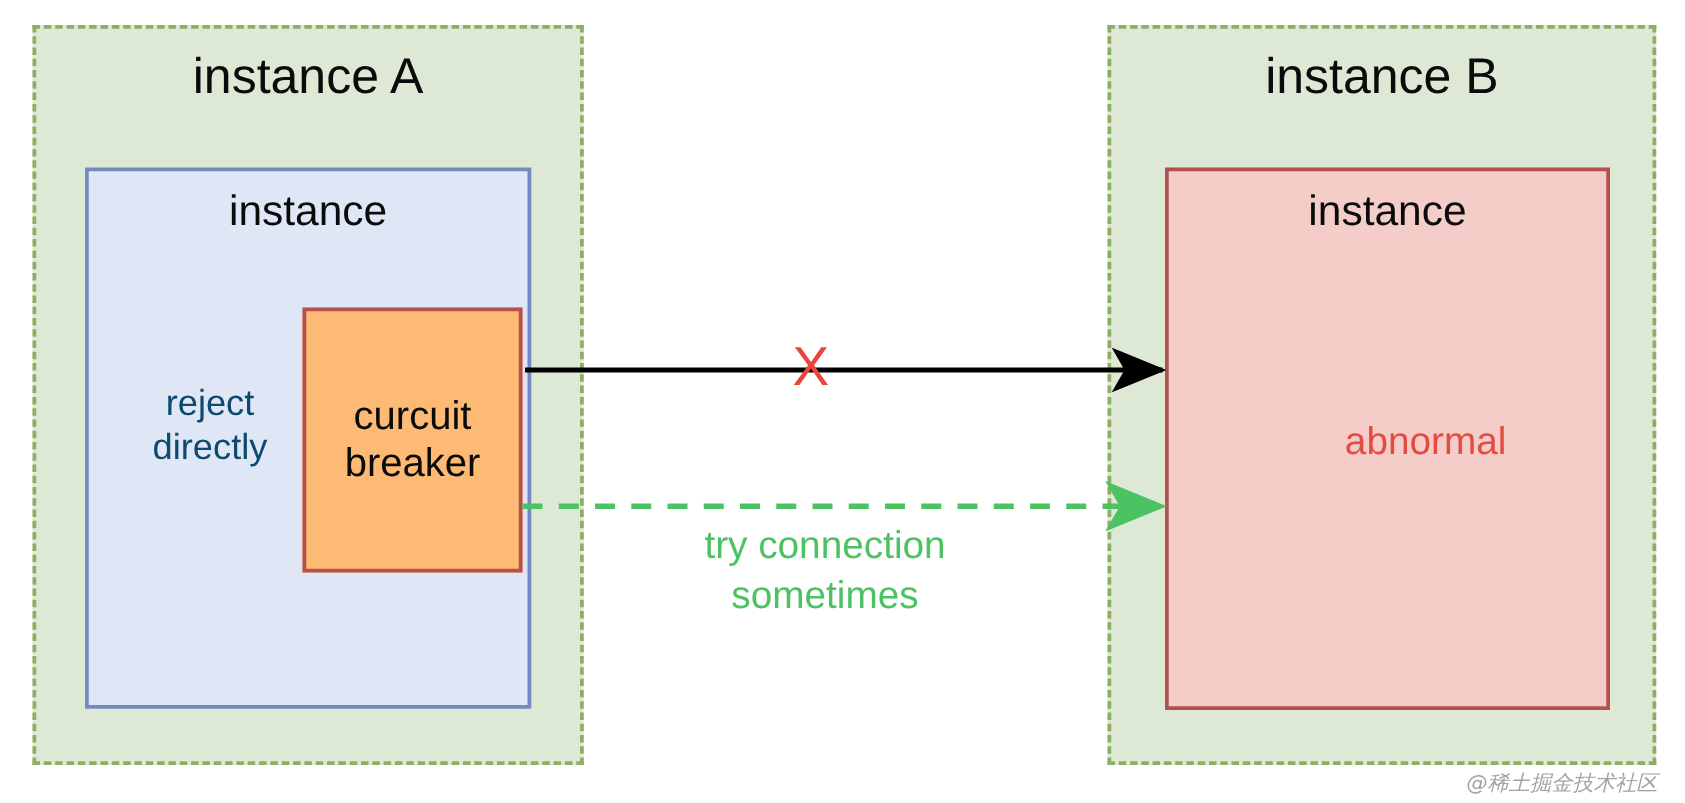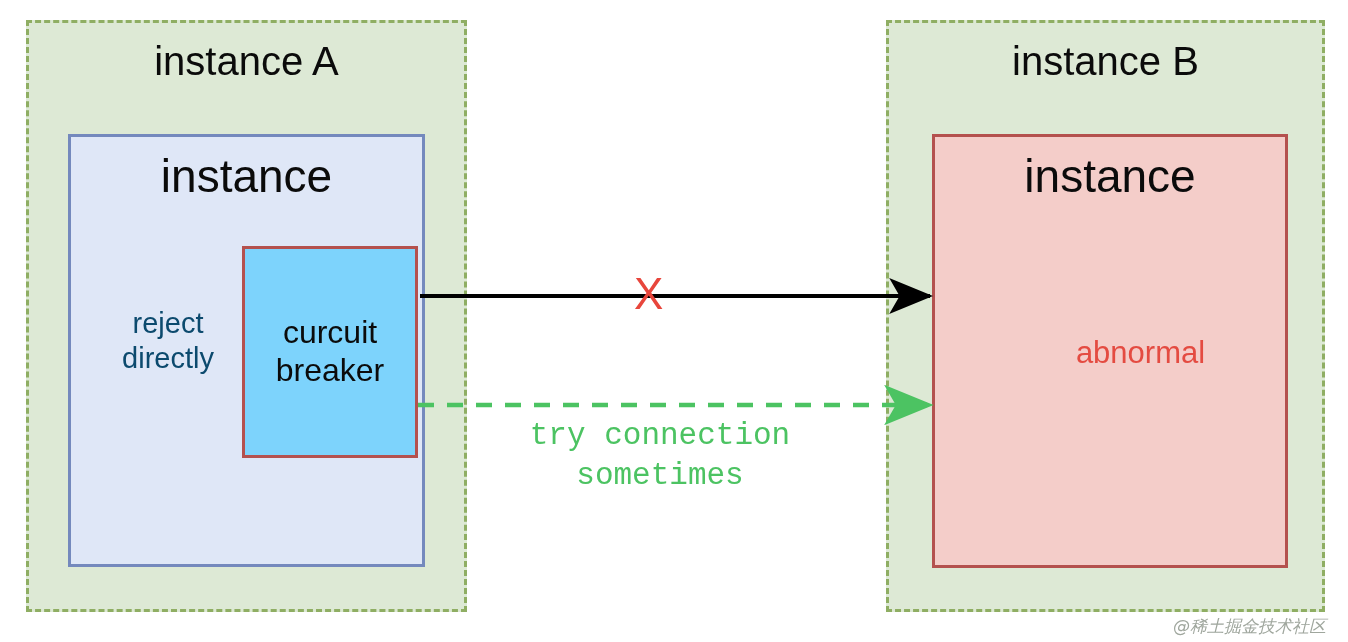--- a/index.html
+++ b/index.html
@@ -50,31 +50,31 @@
   }
   #instance-b-box {
     left: 932px; top: 134px; width: 356px; height: 434px;
     background: #f4cdc9;
     border: 3px solid #b4514e;
   }
   .instance-title {
     position: absolute;
     left: 0; right: 0; top: 14px;
     text-align: center;
-    font-size: 46px;
+    font-size: 34px;
     color: #0b0b0b;
     line-height: 1.1;
     white-space: nowrap;
   }
 
   
   #circuit-breaker-box {
     position: absolute;
     left: 242px; top: 246px; width: 176px; height: 212px;
-    background: #7dd3fc;
+    background: #fdba74;
     border: 3px solid #b4514e;
     box-sizing: border-box;
     display: flex;
     align-items: center;
     justify-content: center;
   }
   #circuit-breaker-label {
     font-size: 32px;
     color: #0b0b0b;
     text-align: center;
@@ -115,21 +115,20 @@
   }
   #try-connection-label {
     position: absolute;
     left: 500px; top: 416px;
     width: 320px;
     text-align: center;
     font-size: 31px;
     color: #4cc362;
     line-height: 1.28;
     white-space: pre-line;
-    font-family: Liberation Mono, monospace;
   }
 
   
   #arrow-layer {
     position: absolute;
     left: 0; top: 0;
     width: 1348px;
     height: 642px;
     pointer-events: none;
   }

